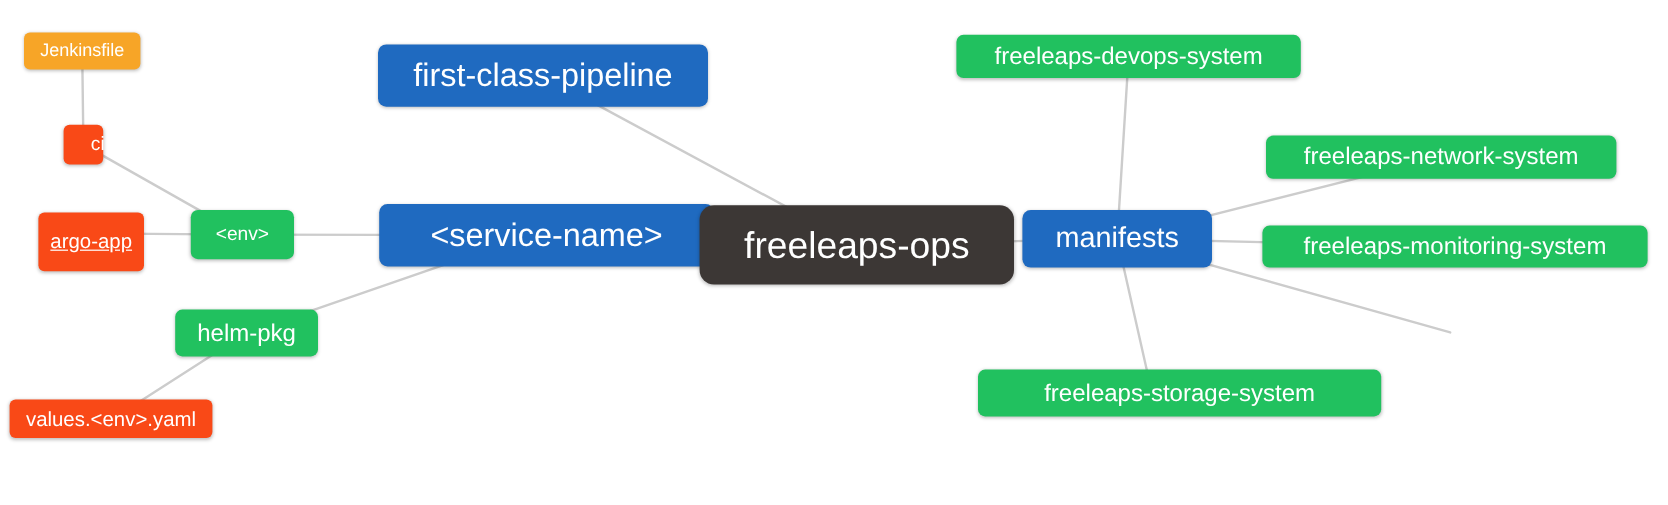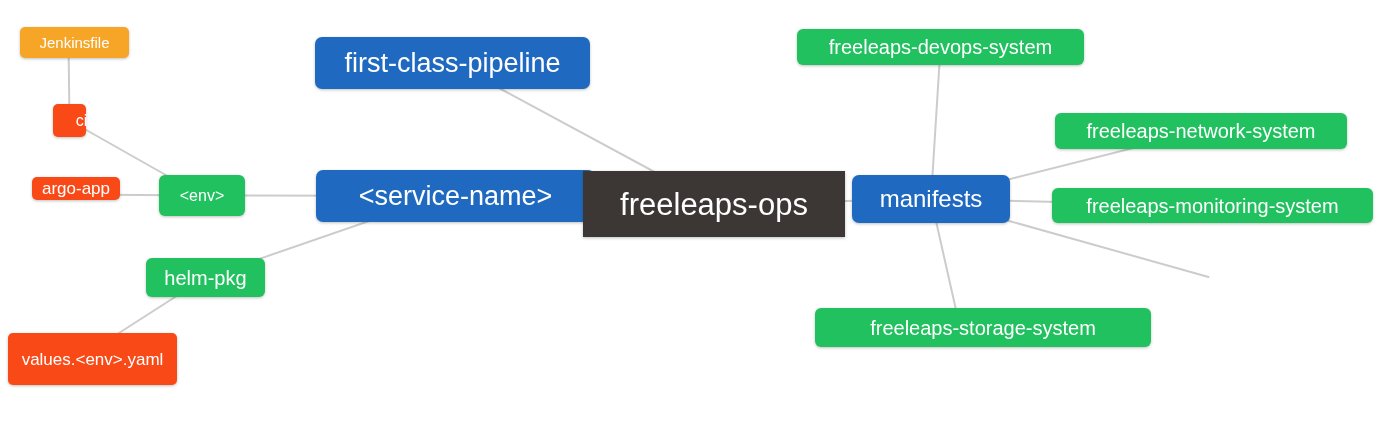--- a/index.html
+++ b/index.html
@@ -40,29 +40,29 @@
     cursor: default;
     line-height: 1;
   }
   .c-amber { background: var(--c-amber); }
   .c-red   { background: var(--c-red); }
   .c-green { background: var(--c-green); }
   .c-blue  { background: var(--c-blue); }
   .c-dark  { background: var(--c-dark); }
 
   
-  .n-jenkinsfile          { left: 20px;   top: 27px;  width: 109px;  height: 31px; font-size: 15px; border-radius: 5px; }
+  .n-jenkinsfile          { left: 20px;   top: 27px;  width: 97px;  height: 31px; font-size: 15px; border-radius: 5px; }
   .n-ci                   { left: 53px;   top: 104px; width: 33px;  height: 33px; font-size: 16px; border-radius: 5px; padding-left: 24px; }
-  .n-argo-app             { left: 32px;   top: 177px; width: 88px;  height: 23px; font-size: 17px; border-radius: 5px; }
+  .n-argo-app             { left: 32px;   top: 177px; width: 88px;  height: 49px; font-size: 17px; border-radius: 5px; text-decoration: underline; }
   .n-env                  { left: 159px;  top: 175px; width: 86px;  height: 41px; font-size: 16px; }
   .n-helm-pkg             { left: 146px;  top: 258px; width: 119px; height: 39px; font-size: 20px; }
-  .n-values-env-yaml      { left: 8px;    top: 333px; width: 169px; height: 52px; font-size: 17px; border-radius: 5px; }
+  .n-values-env-yaml      { left: 8px;    top: 333px; width: 169px; height: 32px; font-size: 17px; border-radius: 5px; }
   .n-first-class-pipeline { left: 315px;  top: 37px;  width: 275px; height: 52px; font-size: 27px; border-radius: 7px; }
   .n-service-name         { left: 316px;  top: 170px; width: 279px; height: 52px; font-size: 27px; border-radius: 7px; }
-  .n-freeleaps-ops        { left: 583px;  top: 171px; width: 262px; height: 66px; font-size: 31px; border-radius: 0; }
+  .n-freeleaps-ops        { left: 583px;  top: 171px; width: 262px; height: 66px; font-size: 31px; border-radius: 12px; }
   .n-manifests            { left: 852px;  top: 175px; width: 158px; height: 48px; font-size: 24px; border-radius: 7px; }
   .n-devops-system        { left: 797px;  top: 29px;  width: 287px; height: 36px; font-size: 20px; }
   .n-network-system       { left: 1055px; top: 113px; width: 292px; height: 36px; font-size: 20px; }
   .n-monitoring-system    { left: 1052px; top: 188px; width: 321px; height: 35px; font-size: 20px; }
   .n-controls-system      { left: 1062px; top: 259px; width: 293px; height: 36px; font-size: 20px; }
   .n-storage-system       { left: 815px;  top: 308px; width: 336px; height: 39px; font-size: 20px; }
 </style>
 </head>
 <body>
 

